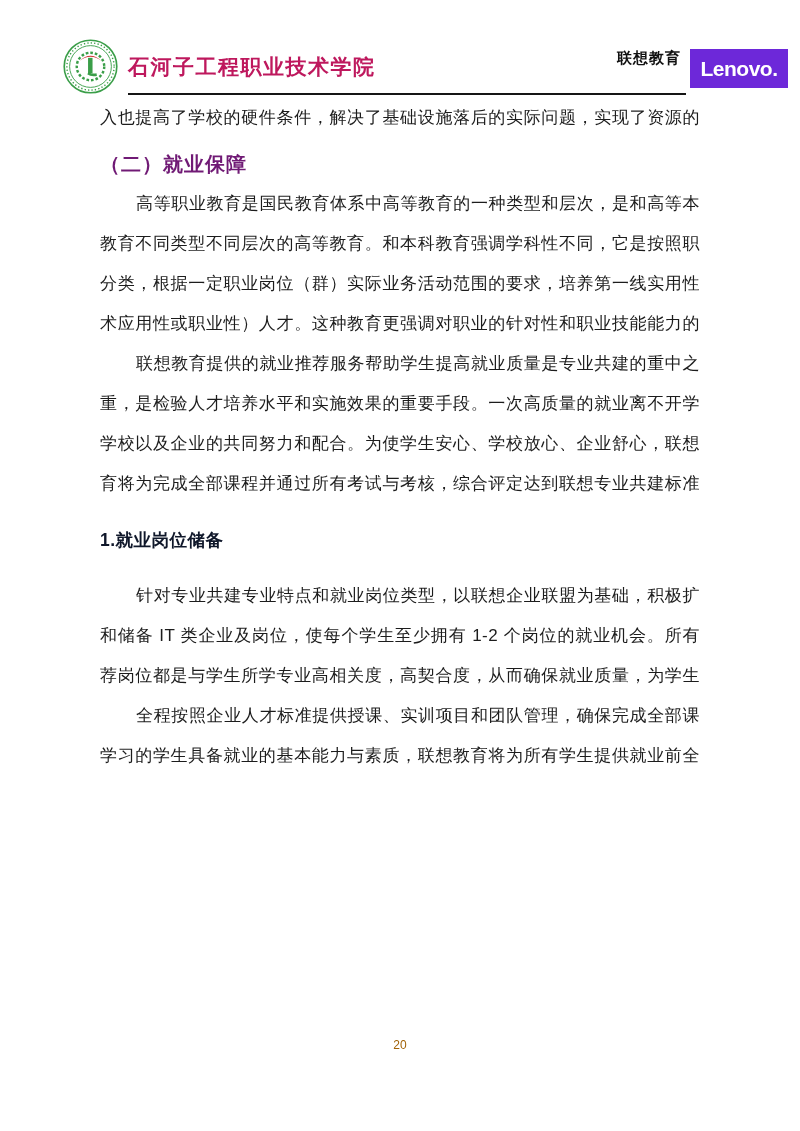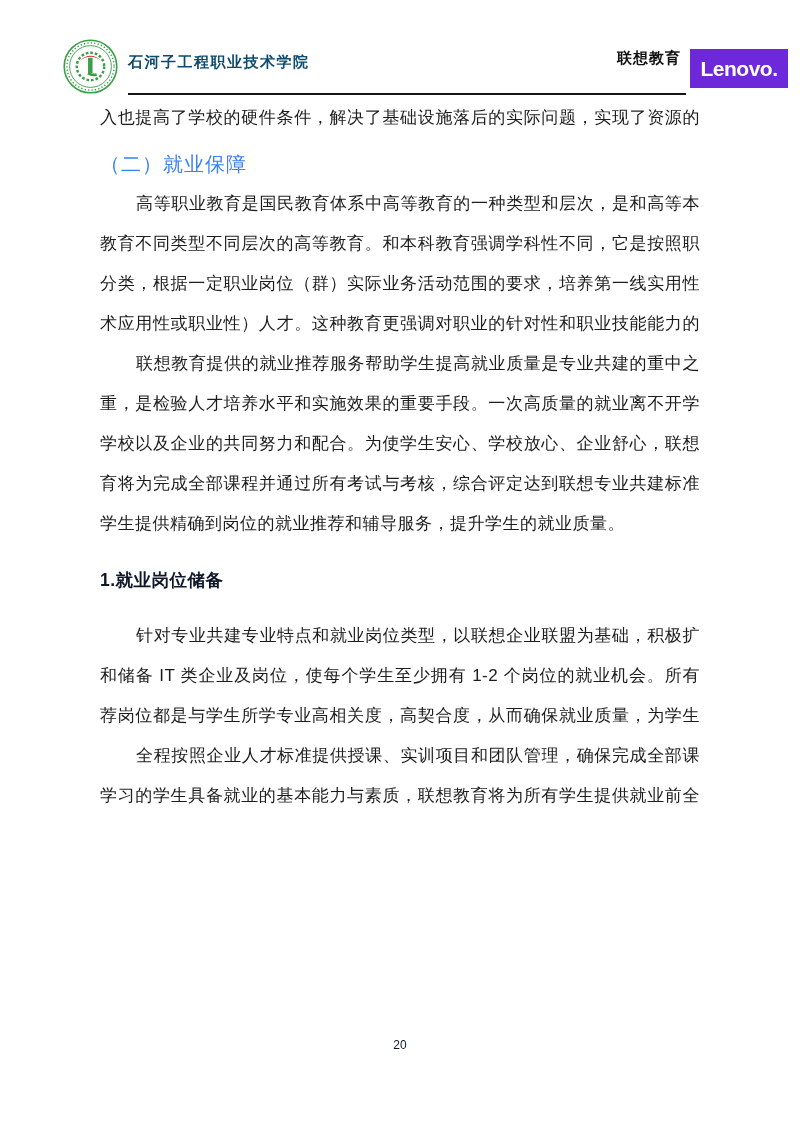--- a/index.html
+++ b/index.html
@@ -8,21 +8,21 @@
     background:#ffffff;
     position:relative;
     font-family:"Liberation Sans","DejaVu Sans",sans-serif;
     color:#1a1a1a;
     overflow:hidden;
   }
   
   .seal{position:absolute;left:63px;top:39px;width:55px;height:55px;}
   .school-name{
     position:absolute;left:128px;top:53px;
-    font-size:15px;font-weight:bold;letter-spacing:1.5px;color:#0c4a6e;
+    font-size:21px;font-weight:bold;letter-spacing:1.5px;color:#be185d;
     white-space:nowrap;
   }
   .partner-name{
     position:absolute;left:617px;top:49px;
     font-size:15px;font-weight:bold;letter-spacing:1px;color:#111;
     white-space:nowrap;
   }
   .header-rule{
     position:absolute;left:128px;top:93px;width:558px;height:0;
     border-top:2px solid #151515;
@@ -45,31 +45,31 @@
     color:#1c1c1c;letter-spacing:0.5px;
     overflow:hidden;
   }
   .line.full{
     text-align:justify;
     text-align-last:justify;
     text-justify:inter-character;
   }
   .line.indent{text-indent:36px;}
   .heading{
-    font-size:20px;font-weight:normal;line-height:40px;height:40px;
-    margin-top:6px;color:#3b82f6;letter-spacing:1px;
+    font-size:20px;font-weight:bold;line-height:40px;height:40px;
+    margin-top:6px;color:#701a75;letter-spacing:1px;
   }
   .subheading{
     font-size:17.5px;font-weight:bold;line-height:40px;height:40px;
     margin-top:16px;margin-bottom:16px;color:#0f172a;letter-spacing:0.5px;
   }
   
   .page-footer{
     position:absolute;left:0;top:1038px;width:800px;
-    text-align:center;font-size:12px;color:#0f172a;
+    text-align:center;font-size:12px;color:#a16207;
   }
 </style>
 </head>
 <body>
 
 <div>
 
   <span class="seal">
     <svg viewBox="0 0 54 54" width="55" height="55">
       <circle cx="27" cy="27" r="25.8" fill="#ffffff" stroke="#3a9e48" stroke-width="1.6"></circle>
@@ -102,21 +102,20 @@
       <div class="line full indent">高等职业教育是国民教育体系中高等教育的一种类型和层次，是和高等本科</div>
       <div class="line full">教育不同类型不同层次的高等教育。和本科教育强调学科性不同，它是按照职业</div>
       <div class="line full">分类，根据一定职业岗位（群）实际业务活动范围的要求，培养第一线实用性（技</div>
       <div class="line full">术应用性或职业性）人才。这种教育更强调对职业的针对性和职业技能能力的培</div>
     </div>
     <div class="para">
       <div class="line full indent">联想教育提供的就业推荐服务帮助学生提高就业质量是专业共建的重中之</div>
       <div class="line full">重，是检验人才培养水平和实施效果的重要手段。一次高质量的就业离不开学生、</div>
       <div class="line full">学校以及企业的共同努力和配合。为使学生安心、学校放心、企业舒心，联想教</div>
       <div class="line full">育将为完成全部课程并通过所有考试与考核，综合评定达到联想专业共建标准的</div>
-      <div class="line">学生提供精确到岗位的就业推荐和辅导服务，提升学生的就业质量。</div>
     </div>
     <div class="subheading">1.就业岗位储备</div>
     <div class="para">
       <div class="line full indent">针对专业共建专业特点和就业岗位类型，以联想企业联盟为基础，积极扩充</div>
       <div class="line full">和储备 IT 类企业及岗位，使每个学生至少拥有 1-2 个岗位的就业机会。所有推</div>
       <div class="line full">荐岗位都是与学生所学专业高相关度，高契合度，从而确保就业质量，为学生提</div>
     </div>
     <div class="para">
       <div class="line full indent">全程按照企业人才标准提供授课、实训项目和团队管理，确保完成全部课程</div>
       <div class="line full">学习的学生具备就业的基本能力与素质，联想教育将为所有学生提供就业前全面</div>

